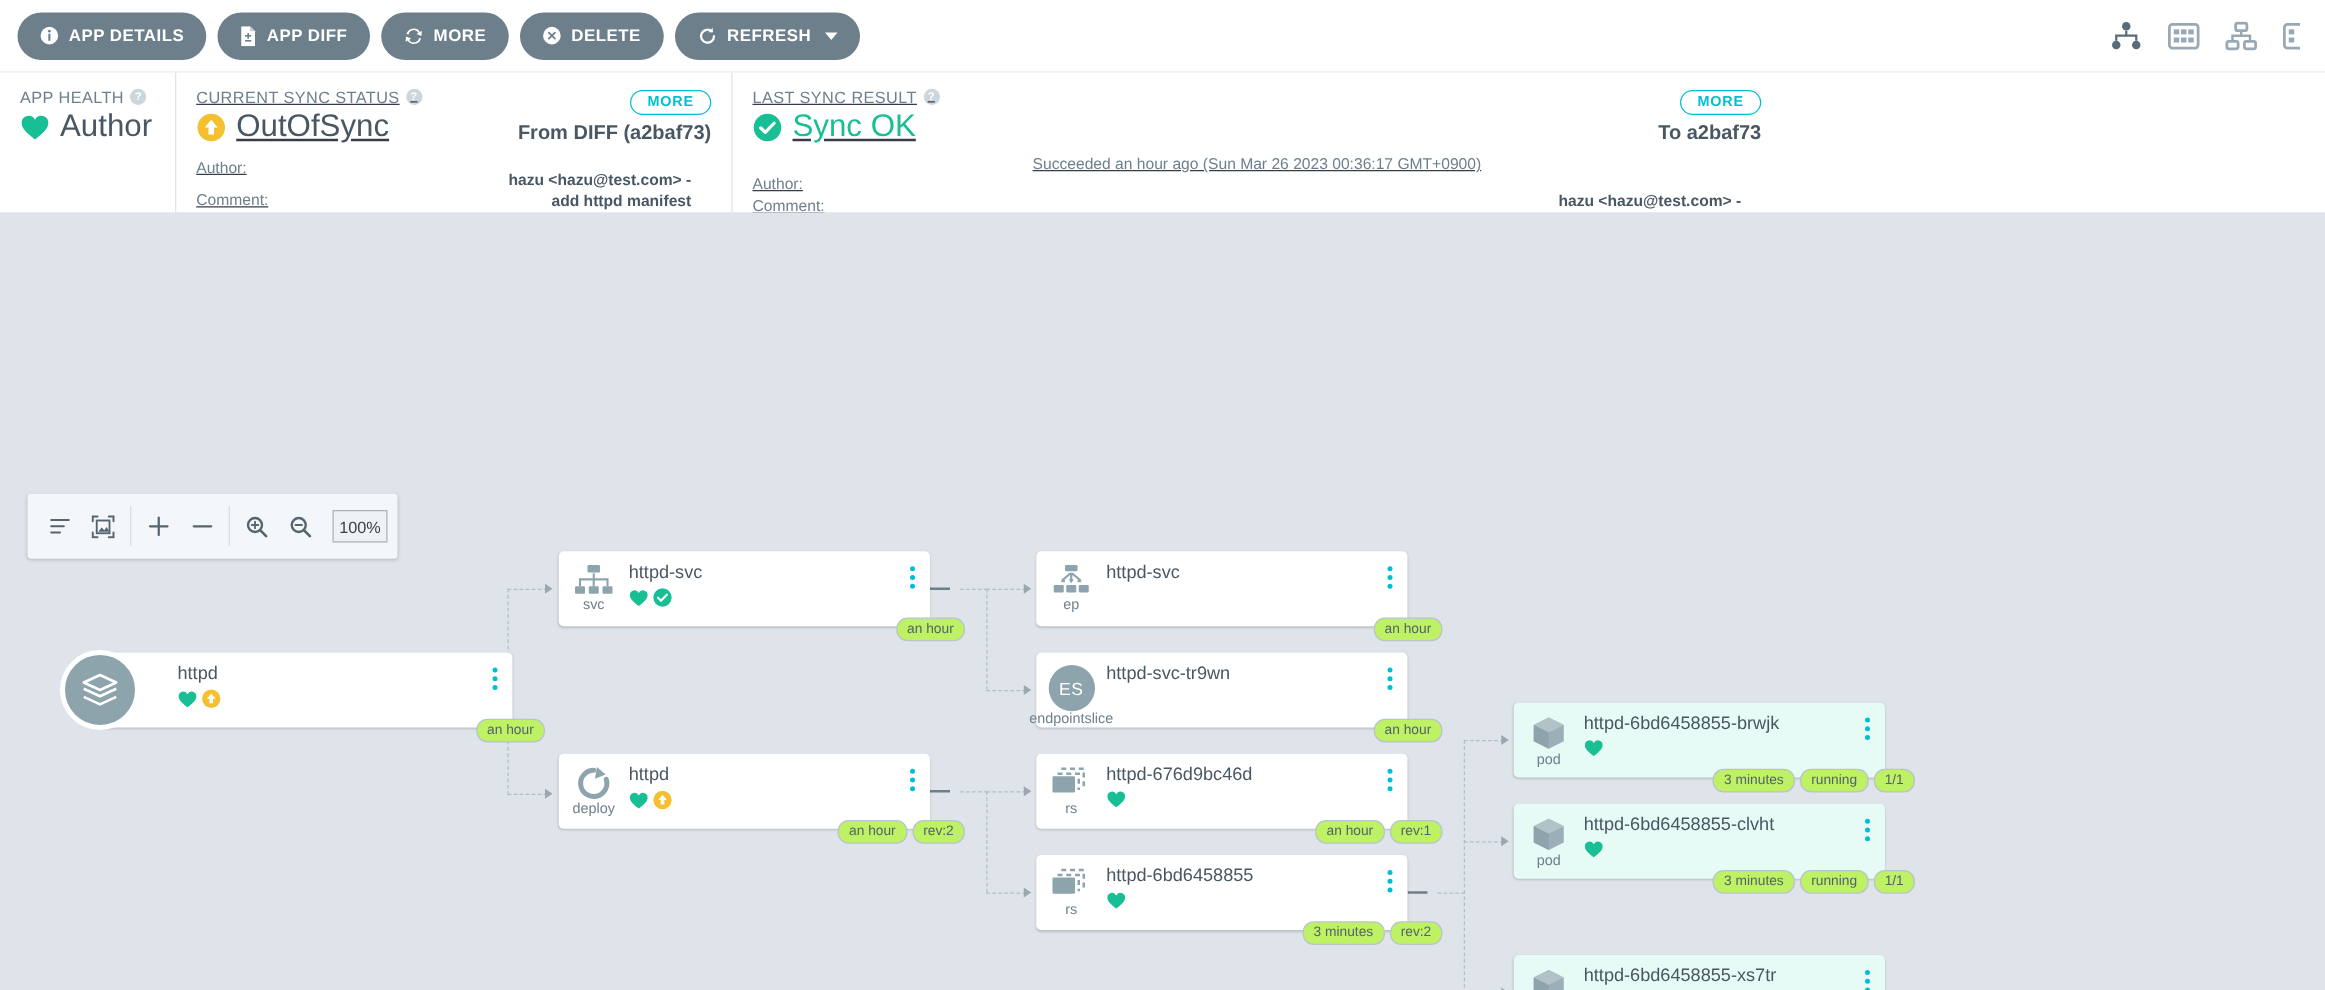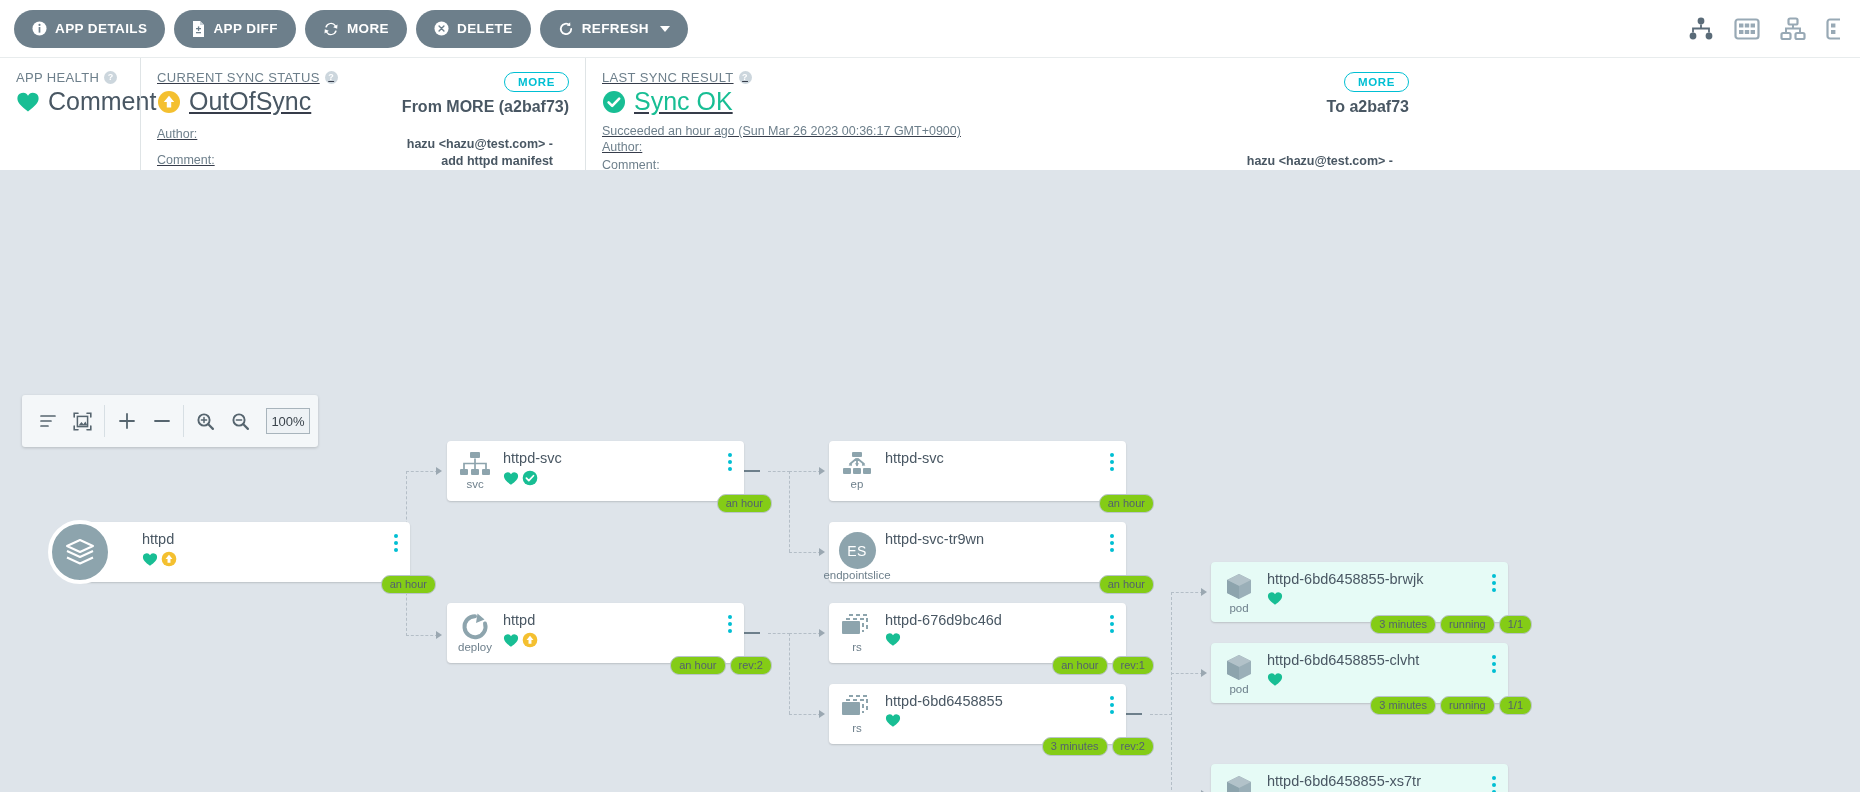--- a/index.html
+++ b/index.html
@@ -73,21 +73,21 @@
   }
   .revline {
     position:absolute; right:16px; top:40px;
     font-size:16px; font-weight:bold; color:#495763;
   }
   .authorline {
     position:absolute; right:32px; top:78px;
     font-size:12.5px; font-weight:bold; color:#495763;
     text-align:right; line-height:17px;
   }
-  .succeeded { font-size:12.5px; color:#6d7f8b; margin-top:8px; }
+  .succeeded { font-size:12.5px; color:#6d7f8b; margin-top:8px;text-align:center; }
   .kv2 { font-size:12.5px; color:#6d7f8b; line-height:17px; margin-top:1px;}
 
   
   .canvas { position:relative; height:622px; background:#dee4ea; overflow:hidden; }
 
   .zoombar {
     position:absolute; left:22px; top:225px;
     background:#f4f7f9; border-radius:3px;
     box-shadow:0 1px 3px rgba(0,0,0,.18);
     height:52px; display:flex; align-items:center;
@@ -123,21 +123,21 @@
     position:absolute; right:12px; top:12px;
     display:flex; flex-direction:column; gap:3px; cursor:pointer;
   }
   .kebab i { width:4px;height:4px;border-radius:50%;background:#00bfd3; display:block;}
 
   .tags {
     position:absolute; right:0; bottom:-12px;
     display:flex; gap:4px;
   }
   .tag {
-    background:#84cc16; border:1px solid #b9c4cc; border-radius:9px;
+    background:#bef264; border:1px solid #b9c4cc; border-radius:9px;
     font-size:11px; color:#53626d; padding:1px 8px; line-height:15px;
     white-space:nowrap;
   }
 
   
   .rootnode { position:absolute; }
   .rootcircle {
     position:absolute; left:0; top:0;
     width:64px;height:64px;border-radius:50%;
     background:#8da4ad; border:4px solid #fff;
@@ -268,40 +268,40 @@
     <div class="slabel">
       <span>APP HEALTH</span>
       <span class="qmark">?</span>
     </div>
     <div class="sbig">
       <span>
         <svg class="icon" width="24" height="22" viewBox="0 0 24 22">
             <path d="M12 20.5C5 15.2 1.4 11.6 1.4 7.6A5.6 5.6 0 0 1 12 4.8 5.6 5.6 0 0 1 22.6 7.6c0 4-3.6 7.6-10.6 12.9z" fill="#18be94"></path>
           </svg>
       </span>
-      <span>Comment</span>
+      <span>Author</span>
     </div>
   </div>
 
   <div class="scol s-sync divider">
     <div class="slabel">
       <span>CURRENT SYNC STATUS</span>
       <span class="qmark">?</span>
     </div>
     <button class="more">MORE</button>
     <div class="sbig">
       <span>
         <svg class="icon" width="24" height="24" viewBox="0 0 24 24">
             <circle cx="12" cy="12" r="11" fill="#f4c030"></circle>
             <path d="M12 5.8l5.2 6.1h-3v5.6h-4.4v-5.6h-3z" fill="#fff"></path>
           </svg>
       </span>
       <span>OutOfSync</span>
     </div>
-    <div class="revline">From MORE (a2baf73)</div>
+    <div class="revline">From DIFF (a2baf73)</div>
     <div class="kv">Author:</div>
     <div class="kv">Comment:</div>
     <div class="authorline">
       <div>hazu &lt;hazu@test.com&gt; -</div>
       <div>add httpd manifest</div>
     </div>
   </div>
 
   <div class="scol s-last divider">
     <div class="slabel">

